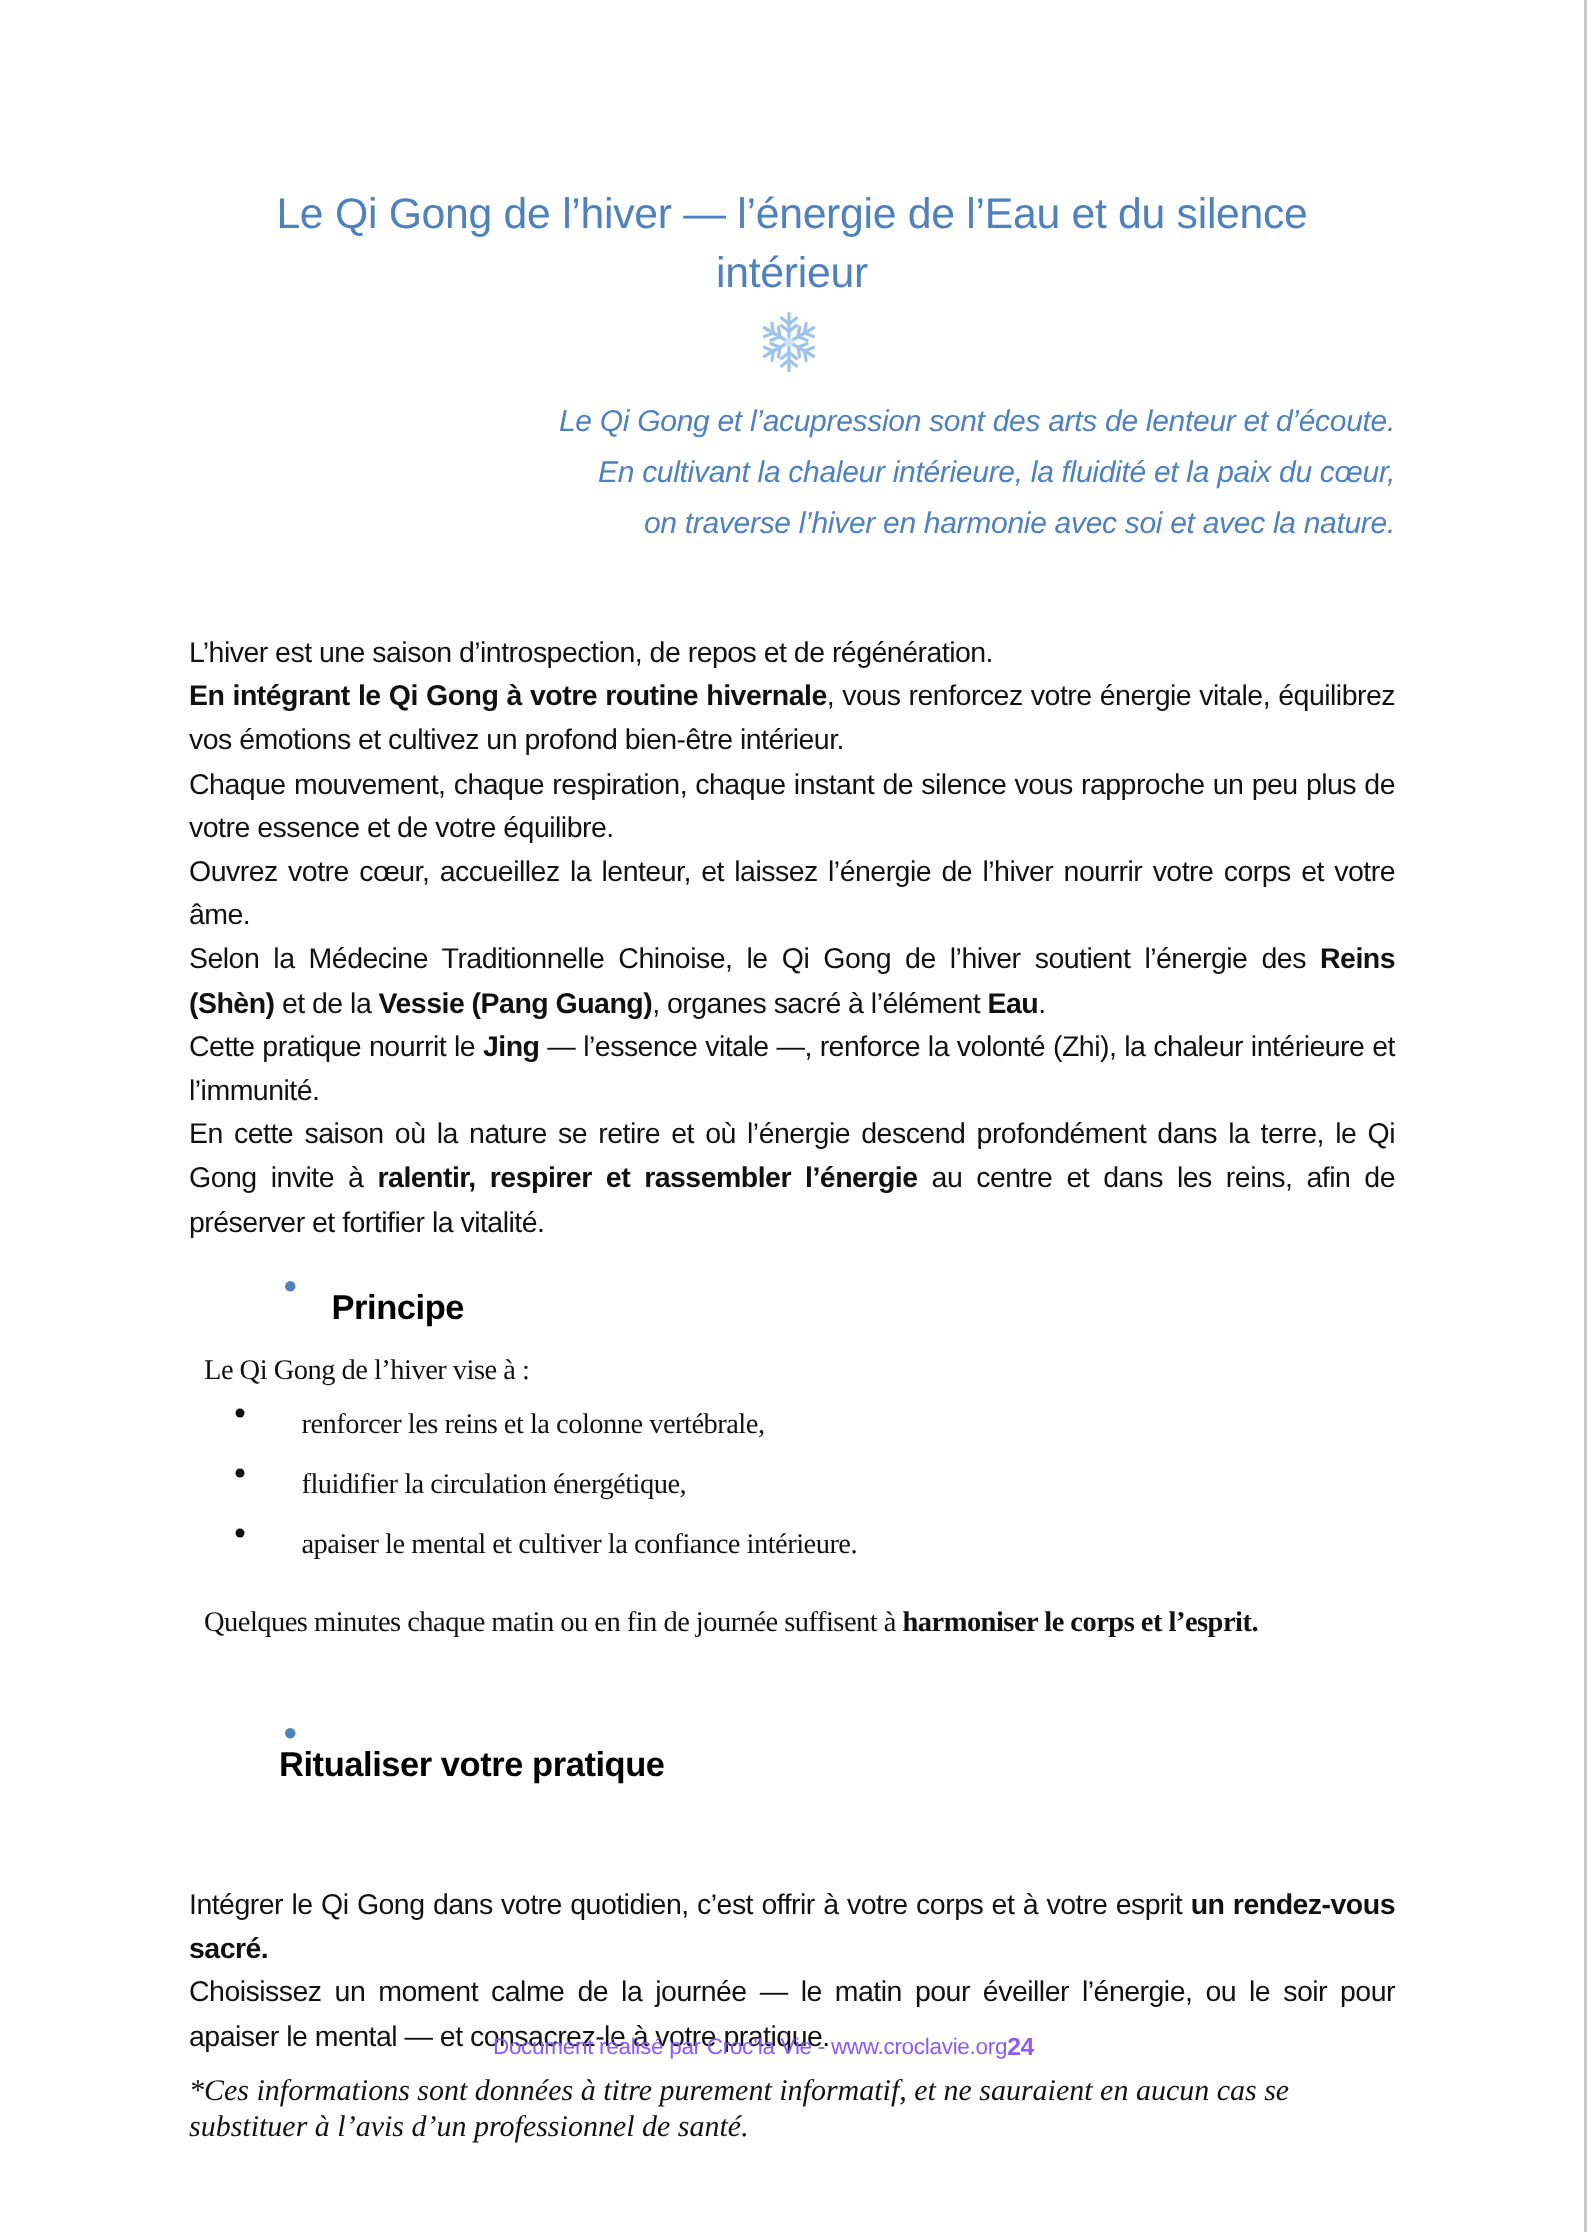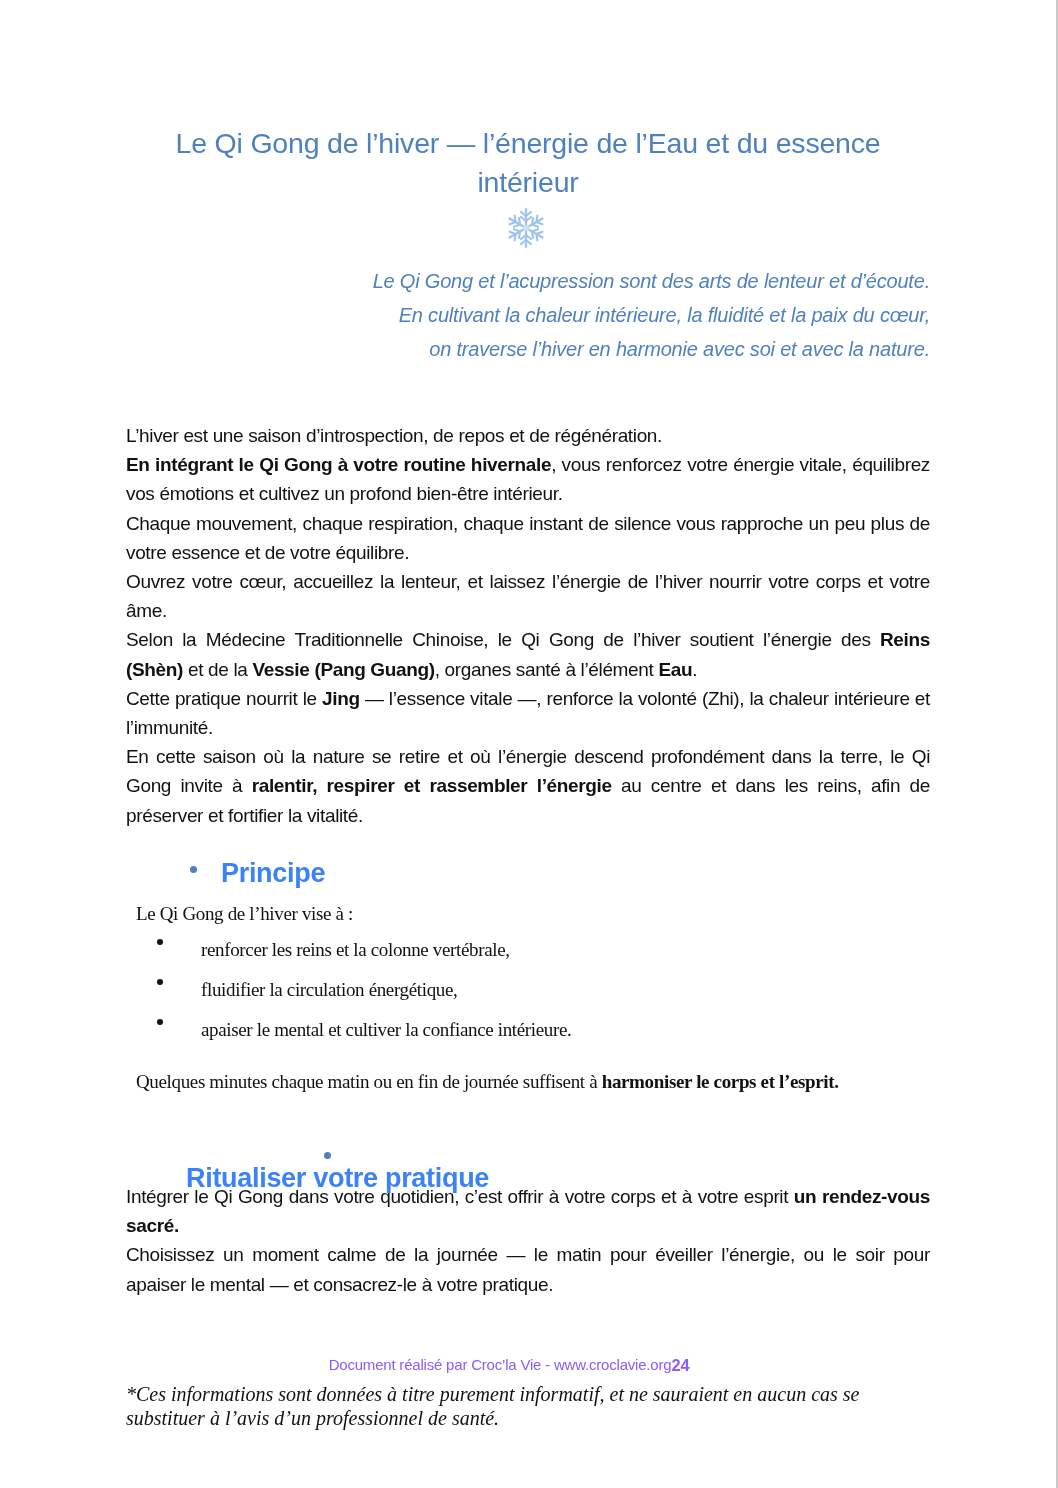--- a/index.html
+++ b/index.html
@@ -66,26 +66,26 @@
     }
     .body-text p {
       margin: 0;
     }
     .body-text b {
       font-weight: bold;
     }
     .section-heading {
       position: absolute;
       left: 186px;
-      font-size: 27px;
+      font-size: 23px;
       font-weight: bold;
-      color: #3b82f6;
+      color: #000000;
       letter-spacing: -0.3px;
       display: flex;
-      align-items: center;
+      align-items: flex-start;
     }
     .section-heading .bullet {
       display: inline-block;
       width: 7px;
       height: 7px;
       border-radius: 50%;
       background: #4f81bd;
       margin-left: 4px;
       margin-right: 24px;
       position: relative;
@@ -141,21 +141,21 @@
       line-height: 24px;
       color: #111;
     }
   </style>
 </head>
 <body>
 
 <div class="page-edge"></div>
 
 <h1 class="title">
-  <span>Le Qi Gong de l’hiver — l’énergie de l’Eau et du essence</span><br>
+  <span>Le Qi Gong de l’hiver — l’énergie de l’Eau et du silence</span><br>
   <span>intérieur</span>
 </h1>
 
 <div class="snowflake">
   <svg width="44" height="44" viewBox="-22 -22 44 44">
     <g stroke="#9fc3ea" stroke-width="2.2" stroke-linecap="round" fill="none">
       <g id="arm">
         <line x1="0" y1="0" x2="0" y2="-19"></line>
         <line x1="0" y1="-7" x2="-5" y2="-11"></line>
         <line x1="0" y1="-7" x2="5" y2="-11"></line>
@@ -176,21 +176,21 @@
   <span>Le Qi Gong et l’acupression sont des arts de lenteur et d’écoute.</span><br>
   <span>En cultivant la chaleur intérieure, la fluidité et la paix du cœur,</span><br>
   <span>on traverse l’hiver en harmonie avec soi et avec la nature.</span>
 </div>
 
 <div class="body-text" style="top:421px;">
   <p>L’hiver est une saison d’introspection, de repos et de régénération.</p>
   <p><b>En intégrant le Qi Gong à votre routine hivernale</b><span>, vous renforcez votre énergie vitale, équilibrez vos émotions et cultivez un profond bien-être intérieur.</span></p>
   <p>Chaque mouvement, chaque respiration, chaque instant de silence vous rapproche un peu plus de votre essence et de votre équilibre.</p>
   <p>Ouvrez votre cœur, accueillez la lenteur, et laissez l’énergie de l’hiver nourrir votre corps et votre âme.</p>
-  <p><span>Selon la Médecine Traditionnelle Chinoise, le Qi Gong de l’hiver soutient l’énergie des </span><b>Reins (Shèn)</b><span> et de la </span><b>Vessie (Pang Guang)</b><span>, organes santé à l’élément </span><b>Eau</b><span>.</span></p>
+  <p><span>Selon la Médecine Traditionnelle Chinoise, le Qi Gong de l’hiver soutient l’énergie des </span><b>Reins (Shèn)</b><span> et de la </span><b>Vessie (Pang Guang)</b><span>, organes sacré à l’élément </span><b>Eau</b><span>.</span></p>
   <p><span>Cette pratique nourrit le </span><b>Jing</b><span> — l’essence vitale —, renforce la volonté (Zhi), la chaleur intérieure et l’immunité.</span></p>
   <p><span>En cette saison où la nature se retire et où l’énergie descend profondément dans la terre, le Qi Gong invite à </span><b>ralentir, respirer et rassembler l’énergie</b><span> au centre et dans les reins, afin de préserver et fortifier la vitalité.</span></p>
 </div>
 
 <div class="section-heading" style="top:858px;">
   <span class="bullet"></span>
   <span>Principe</span>
 </div>
 
 <div class="list-block" style="top:899px;">
@@ -208,21 +208,21 @@
     <span>apaiser le mental et cultiver la confiance intérieure.</span>
   </div>
   <p style="line-height:29.2px; margin-top:8px; text-align:justify;"><span>Quelques minutes chaque matin ou en fin de journée suffisent à </span><b>harmoniser le corps et l’esprit.</b></p>
 </div>
 
 <div class="section-heading" style="top:1156px;flex-direction:column;">
   <span class="bullet"></span>
   <span>Ritualiser votre pratique</span>
 </div>
 
-<div class="body-text" style="top:1182px;">
+<div class="body-text" style="top:1256px;">
   <p><span>Intégrer le Qi Gong dans votre quotidien, c’est offrir à votre corps et à votre esprit </span><b>un rendez-vous sacré.</b></p>
   <p>Choisissez un moment calme de la journée — le matin pour éveiller l’énergie, ou le soir pour apaiser le mental — et consacrez-le à votre pratique.</p>
 </div>
 
 <div class="footer-line">
   <span>Document réalisé par Croc’la Vie - www.croclavie.org</span>
   <span class="page-num">24</span>
 </div>
 
 <div class="disclaimer">*Ces informations sont données à titre purement informatif, et ne sauraient en aucun cas se substituer à l’avis d’un professionnel de santé.</div>

